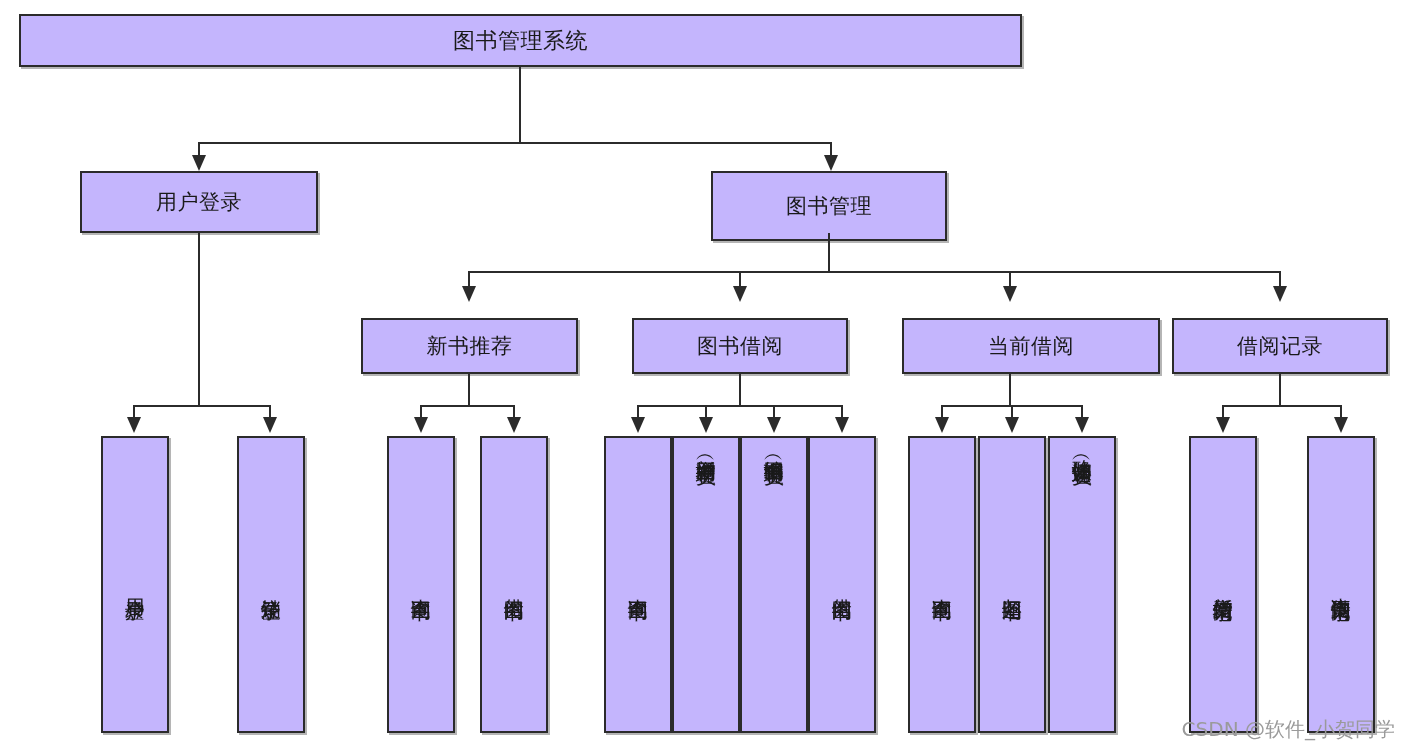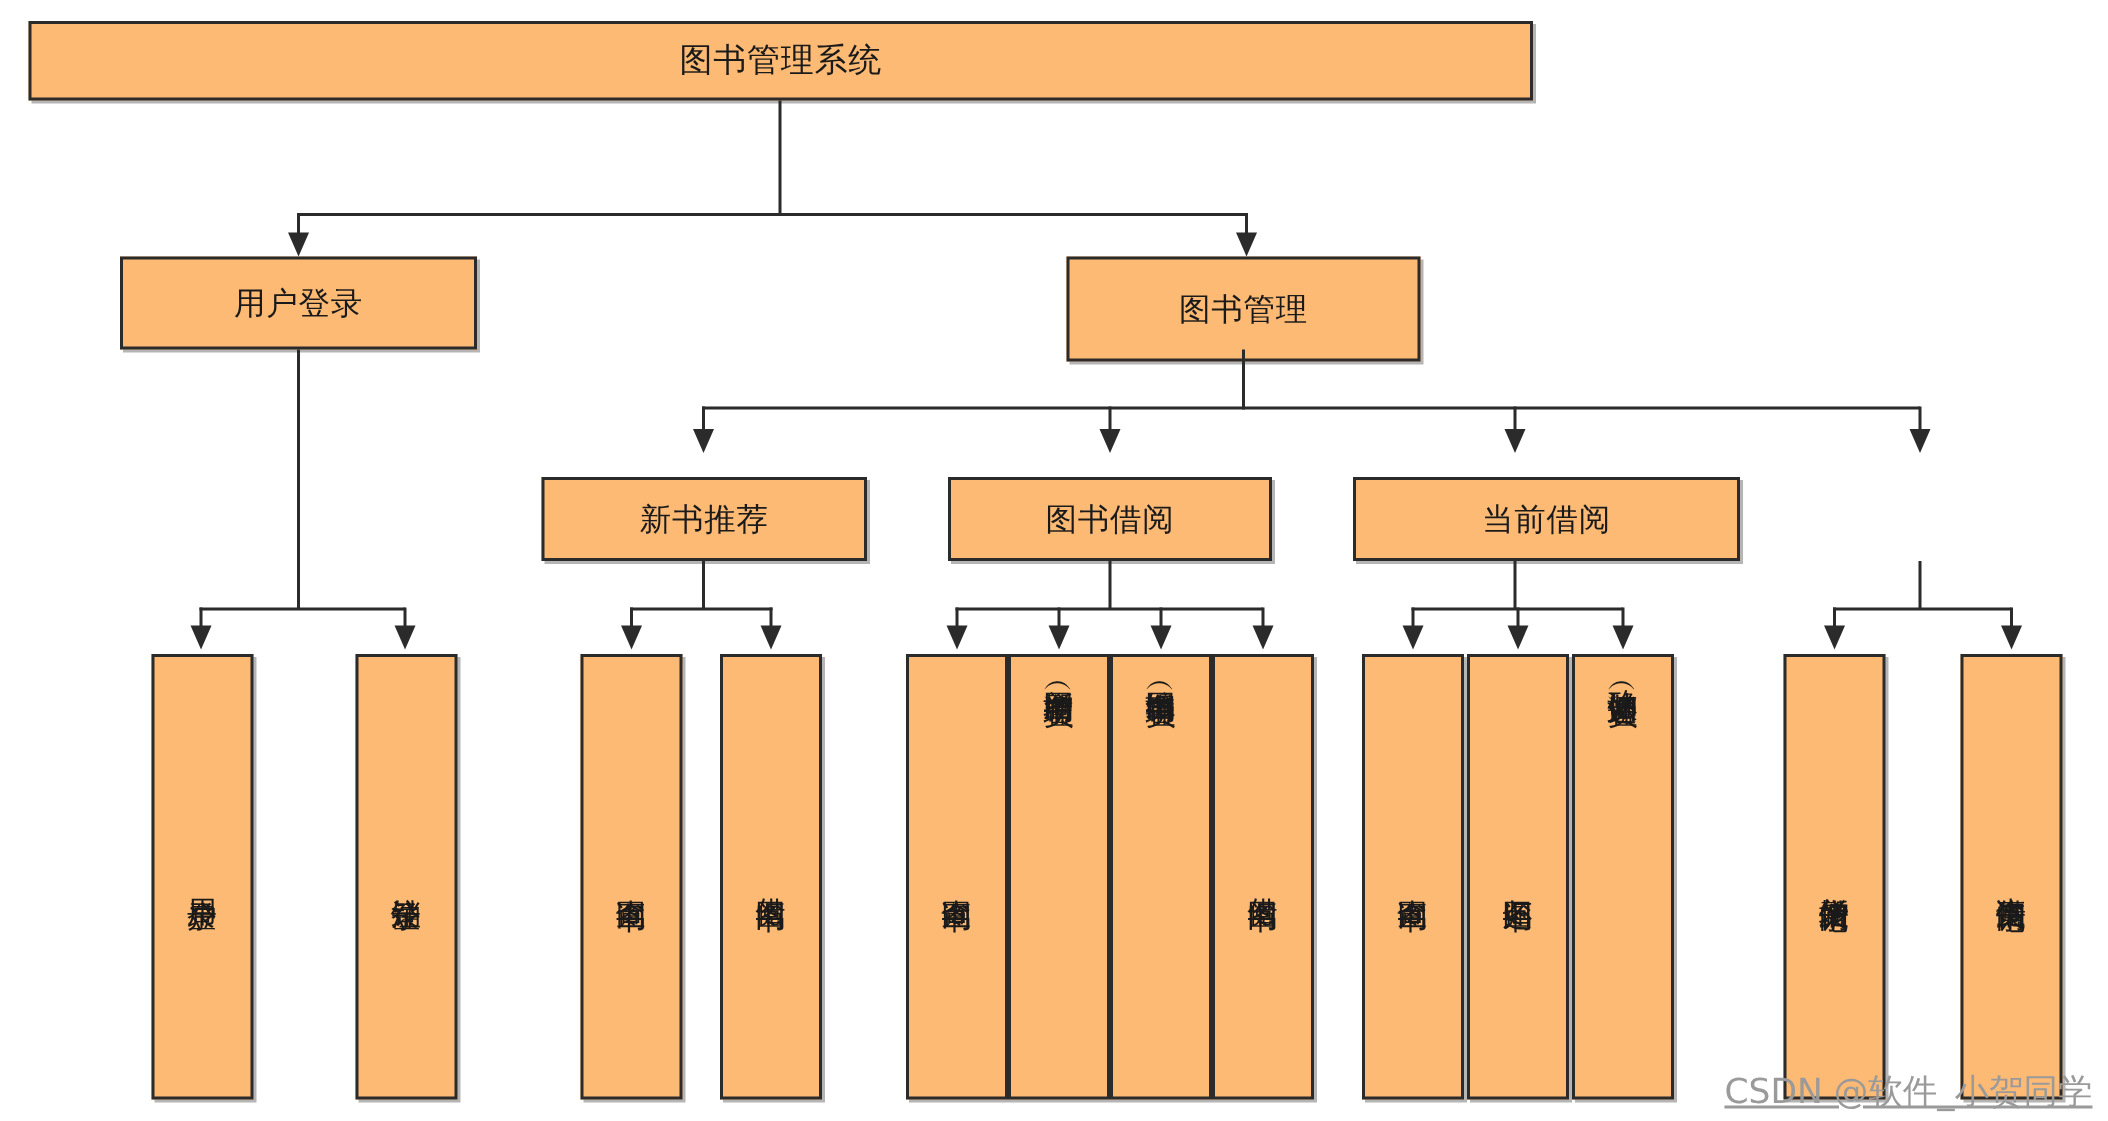--- a/index.html
+++ b/index.html
@@ -14,21 +14,21 @@
     position: relative;
     width: 1405px;
     height: 747px;
     background: #ffffff;
     overflow: hidden;
   }
   
   .node {
     position: absolute;
     box-sizing: border-box;
-    background: #fdba74;
+    background: #c4b5fd;
     border: 2px solid #2b2b2b;
     box-shadow: 2px 2px 0 0 rgba(120,120,120,0.55);
     display: flex;
     align-items: center;
     justify-content: center;
     color: #1a1a1a;
   }
   .node-label {
     font-size: 21px;
     line-height: 1.15;
@@ -75,25 +75,24 @@
     border-left: 7px solid transparent;
     border-right: 7px solid transparent;
     border-top: 16px solid #2b2b2b;
   }
 
   
   #watermark {
     position: absolute;
     right: 10px;
     bottom: 4px;
-    font-size: 23px;
+    font-size: 20px;
     color: #9a9a9a;
     white-space: nowrap;
     font-family: "DejaVu Sans", "Liberation Sans", sans-serif;
-    text-decoration: underline;
   }
 </style>
 </head>
 <body>
 
 <div id="canvas">
 
   <div class="node root" style="left:19px; top:14px; width:1003px; height:53px;">
     <span class="node-label">图书管理系统</span>
   </div>
@@ -134,20 +133,23 @@
 
   <div class="node lvl3" style="left:632px; top:318px; width:216px; height:56px;">
     <span class="node-label">图书借阅</span>
   </div>
   <div class="node lvl3" style="left:361px; top:318px; width:217px; height:56px;">
     <span class="node-label">新书推荐</span>
   </div>
   <div class="node lvl3" style="left:902px; top:318px; width:258px; height:56px;">
     <span class="node-label">当前借阅</span>
   </div>
+  <div class="node lvl3" style="left:1172px; top:318px; width:216px; height:56px;">
+    <span class="node-label">借阅记录</span>
+  </div>
 
   <div class="edge v" style="left:468px; top:374px; height:32px;"></div>
   <div class="edge h" style="left:420px; top:405px; width:95px;"></div>
   <div class="edge v" style="left:420px; top:405px; height:14px;"></div>
   <div class="arrow" style="left:414px; top:417px;"></div>
   <div class="edge v" style="left:513px; top:405px; height:14px;"></div>
   <div class="arrow" style="left:507px; top:417px;"></div>
 
   <div class="edge v" style="left:739px; top:374px; height:32px;"></div>
   <div class="edge h" style="left:637px; top:405px; width:205px;"></div>

